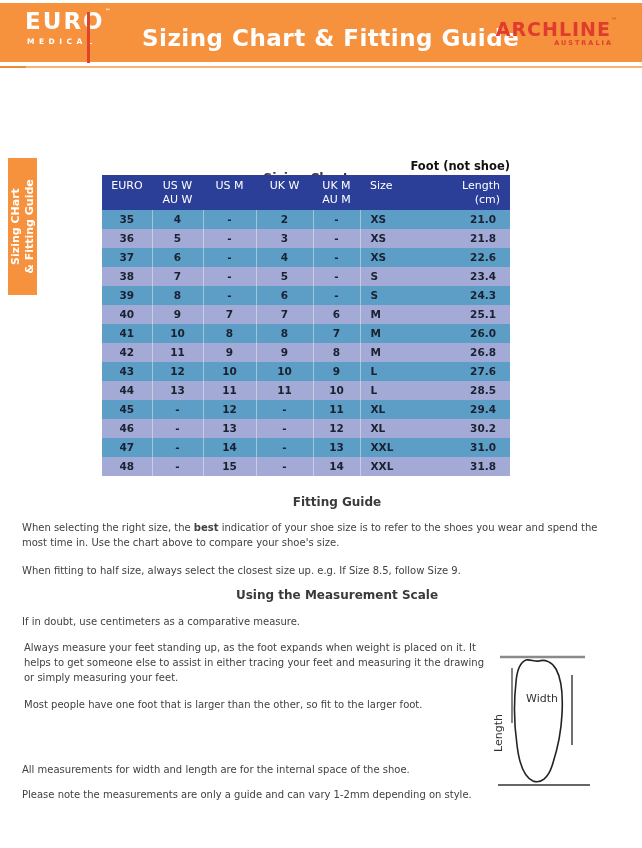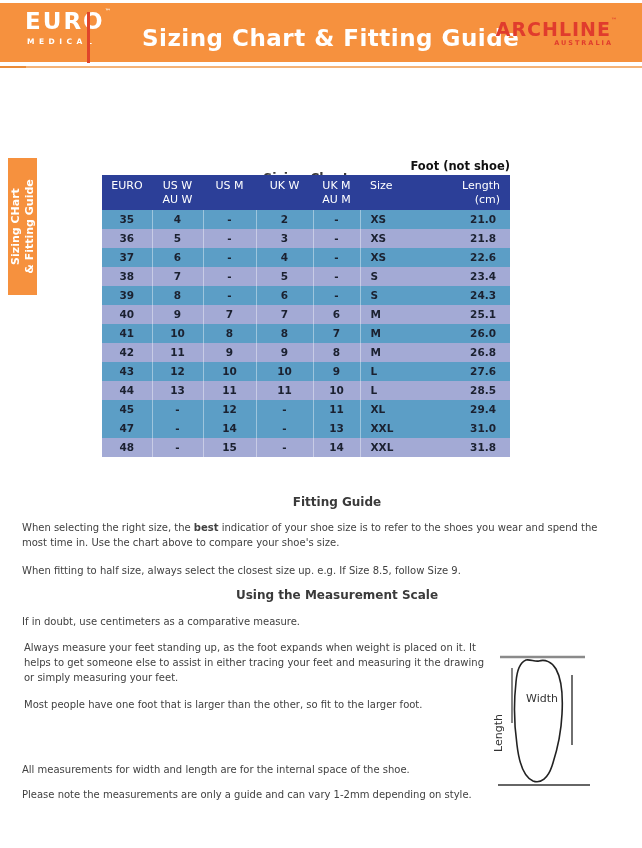--- a/index.html
+++ b/index.html
@@ -199,20 +199,29 @@
         </tr>
         <tr class="row-blue">
           <td>45</td>
           <td>-</td>
           <td>12</td>
           <td>-</td>
           <td>11</td>
           <td>XL</td>
           <td>29.4</td>
         </tr>
+        <tr class="row-lav">
+          <td>46</td>
+          <td>-</td>
+          <td>13</td>
+          <td>-</td>
+          <td>12</td>
+          <td>XL</td>
+          <td>30.2</td>
+        </tr>
         <tr class="row-blue">
           <td>47</td>
           <td>-</td>
           <td>14</td>
           <td>-</td>
           <td>13</td>
           <td>XXL</td>
           <td>31.0</td>
         </tr>
         <tr class="row-lav">

